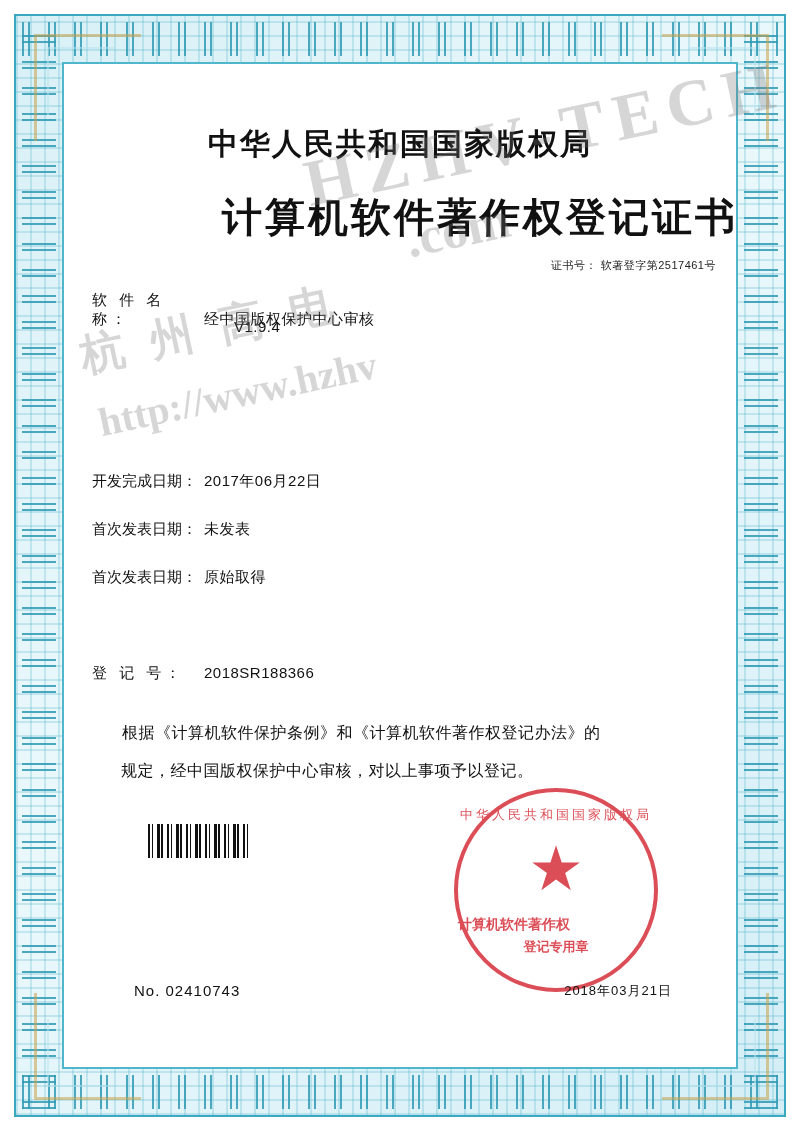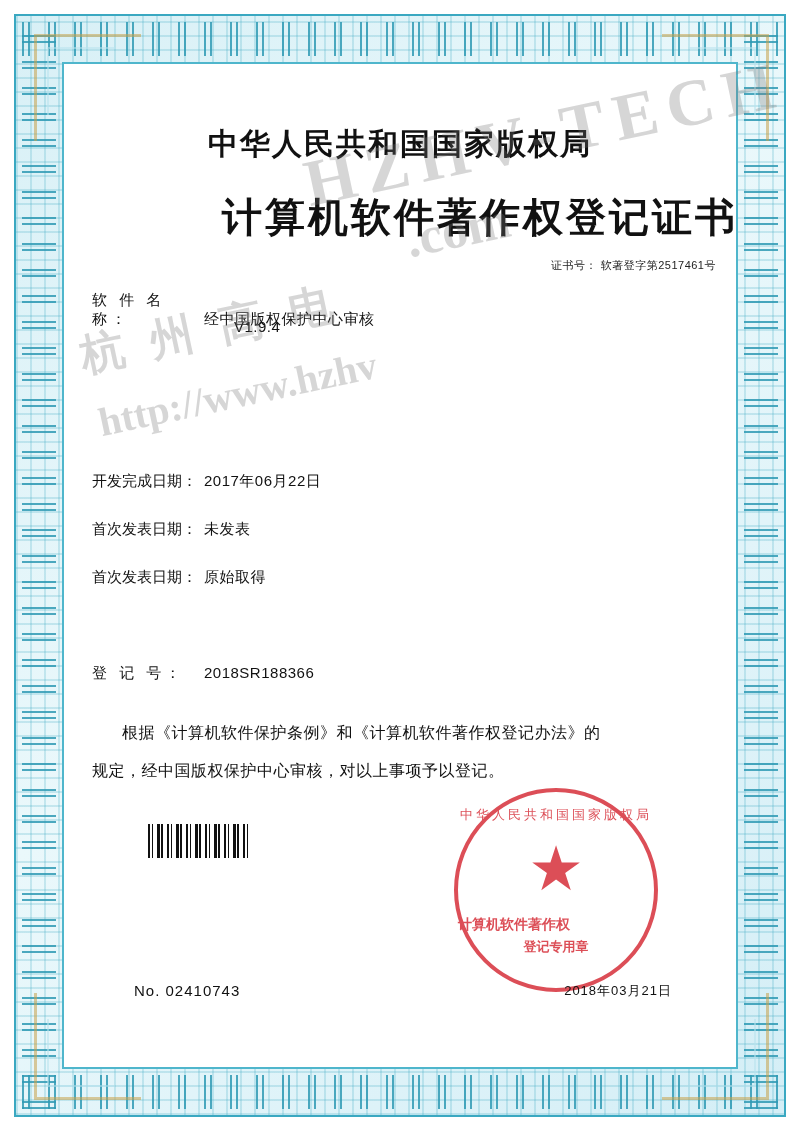--- a/index.html
+++ b/index.html
@@ -165,21 +165,21 @@
   .para {
     position: absolute;
     left: 30px;
     width: 622px;
     font-size: 16px;
     line-height: 38px;
     color: #111;
     letter-spacing: .5px;
   }
   .para-1 { top: 652px; text-indent: 30px; }
-  .para-2 { top: 690px; }
+  .para-2 { top: 690px; margin-left: 29px; }
 
   .barcode {
     position: absolute;
     left: 86px;
     top: 762px;
     width: 104px;
     height: 34px;
     background-image: repeating-linear-gradient(90deg,
       #111 0 2px, #fff 2px 4px, #111 4px 5px, #fff 5px 9px,
       #111 9px 12px, #fff 12px 13px, #111 13px 15px, #fff 15px 19px);

